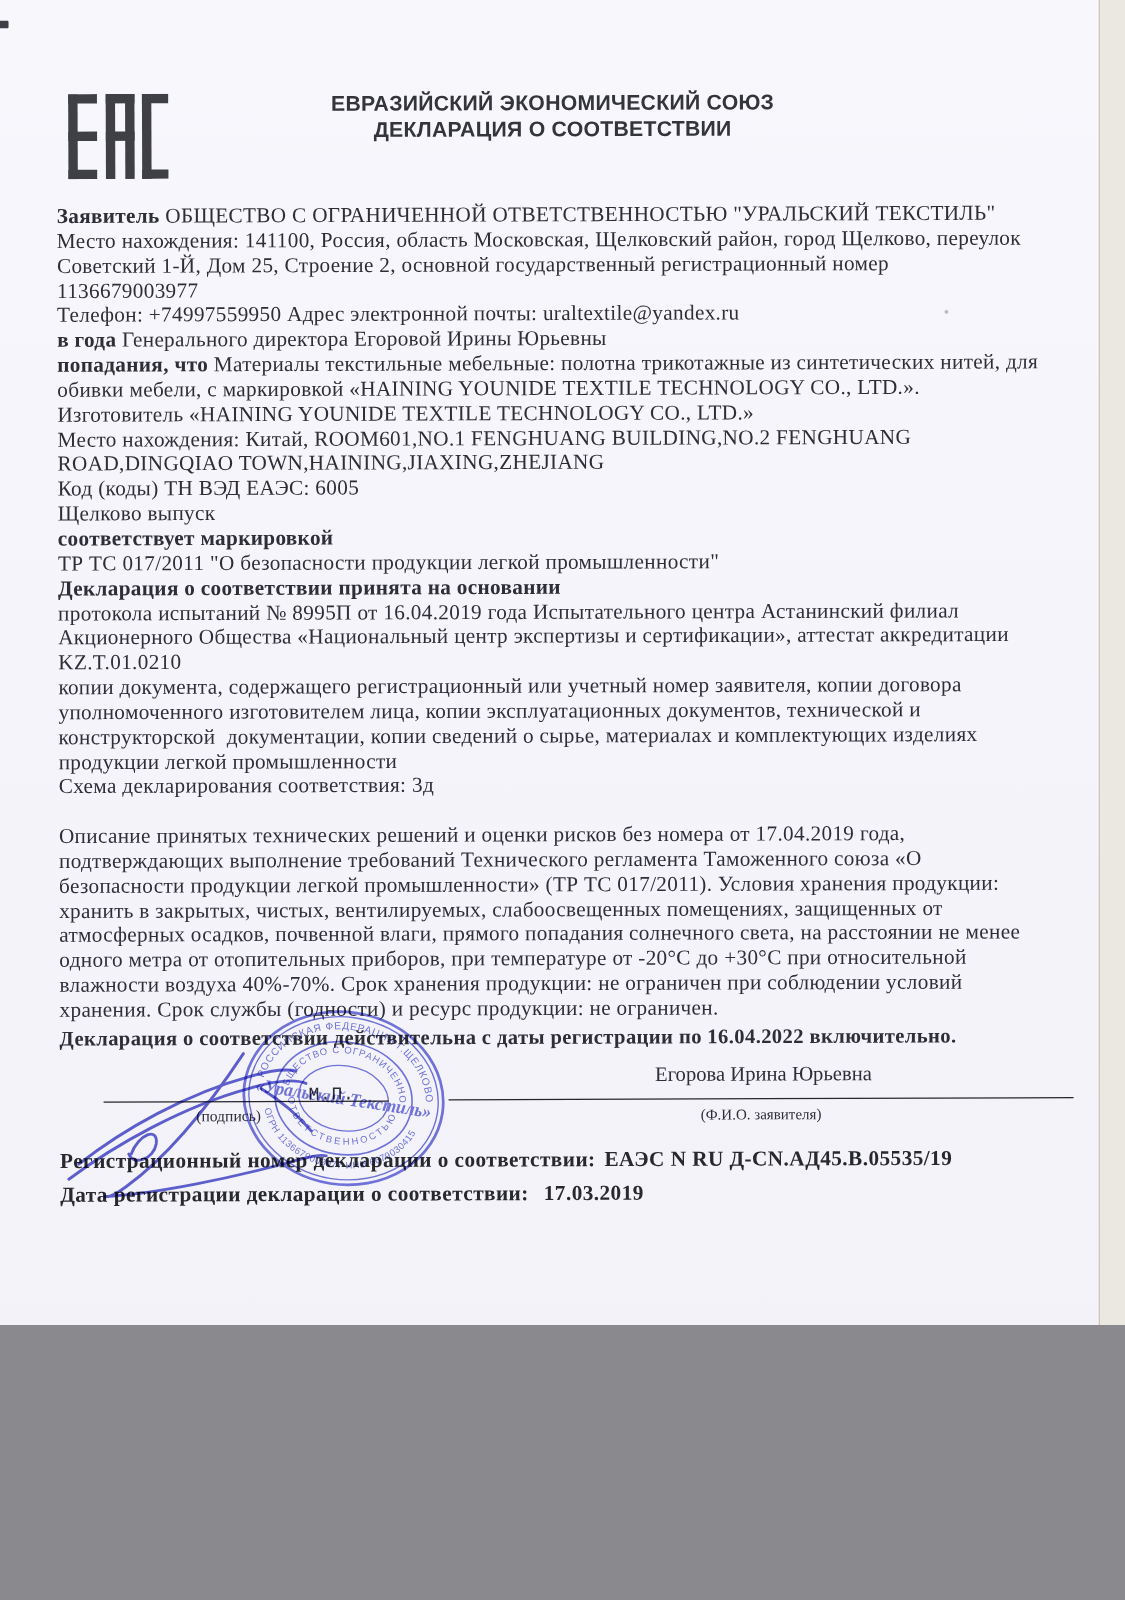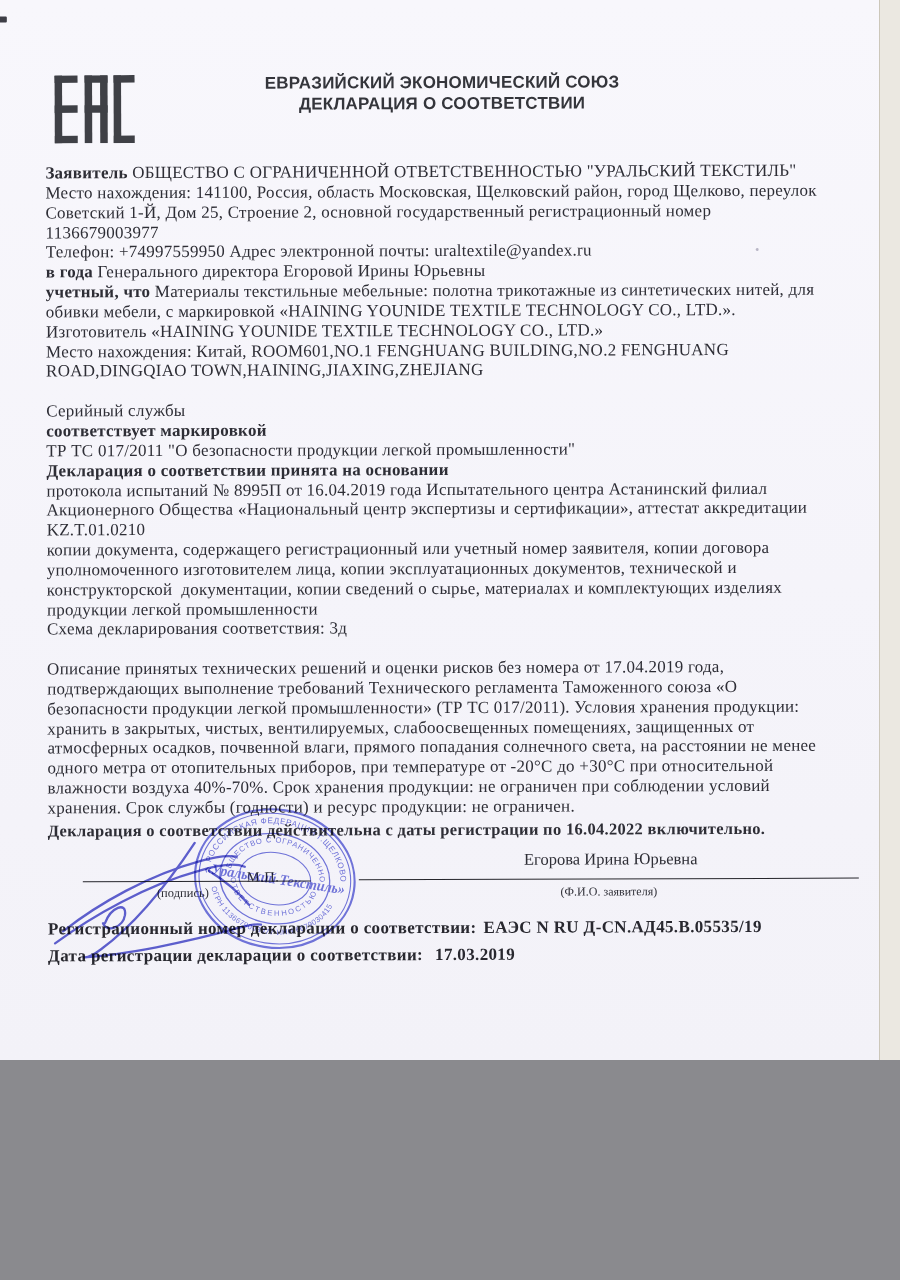--- a/index.html
+++ b/index.html
@@ -29,21 +29,21 @@
   .validity{position:absolute;left:47px;top:820px;font-weight:bold;font-size:16.5px;
             letter-spacing:.3px;white-space:pre;}
   
   .sig-line{position:absolute;height:0;border-top:1.6px solid #26262c;}
   .s1{left:82px;top:880px;width:228px;}
   .s2{left:358px;top:879px;width:500px;}
   .cap{position:absolute;font-size:12.5px;color:#2e2e36;}
   .sign-cap{left:122px;top:885px;width:120px;text-align:center;}
   .fio{position:absolute;left:430px;top:850px;width:360px;text-align:center;font-size:16.5px;}
   .fio-cap{left:448px;top:885px;width:320px;text-align:center;font-size:12px;}
-  .mp{position:absolute;left:246px;top:868px;font-size:14.5px;letter-spacing:.5px;}
+  .mp{position:absolute;left:246px;top:868px;font-size:14.5px;letter-spacing:.5px;font-family:Liberation Mono, monospace;}
   
   .reg{position:absolute;left:47px;font-weight:bold;font-size:17px;letter-spacing:.35px;white-space:pre;color:#28282f;}
   .r1{top:918px;} .r2{top:945px;}
   .reg .val{margin-left:7px;font-family:Liberation Serif, serif;}
   .r2 .val{margin-left:12px;}
   
   .autograph{position:absolute;left:48px;top:826px;width:270px;height:148px;
              mix-blend-mode:multiply;opacity:.92;}
   .stamp{position:absolute;left:181px;top:797px;width:186px;height:162px;
          mix-blend-mode:multiply;opacity:.85;}
@@ -78,27 +78,27 @@
       <div>ДЕКЛАРАЦИЯ О СООТВЕТСТВИИ</div>
     </div>
 
     <div class="body">
       <div class="bl"><b>Заявитель </b><span>ОБЩЕСТВО С ОГРАНИЧЕННОЙ ОТВЕТСТВЕННОСТЬЮ "УРАЛЬСКИЙ ТЕКСТИЛЬ"</span></div>
       <div class="bl"><b></b><span>Место нахождения: 141100, Россия, область Московская, Щелковский район, город Щелково, переулок</span></div>
       <div class="bl"><b></b><span>Советский 1-Й, Дом 25, Строение 2, основной государственный регистрационный номер</span></div>
       <div class="bl"><b></b><span>1136679003977</span></div>
       <div class="bl"><b></b><span>Телефон: +74997559950 Адрес электронной почты: uraltextile@yandex.ru</span></div>
       <div class="bl"><b>в года </b><span>Генерального директора Егоровой Ирины Юрьевны</span></div>
-      <div class="bl"><b>учетный, что </b><span>Материалы текстильные мебельные: полотна трикотажные из синтетических нитей, для</span></div>
+      <div class="bl"><b>попадания, что </b><span>Материалы текстильные мебельные: полотна трикотажные из синтетических нитей, для</span></div>
       <div class="bl"><b></b><span>обивки мебели, с маркировкой «HAINING YOUNIDE TEXTILE TECHNOLOGY CO., LTD.».</span></div>
       <div class="bl"><b></b><span>Изготовитель «HAINING YOUNIDE TEXTILE TECHNOLOGY CO., LTD.»</span></div>
       <div class="bl"><b></b><span>Место нахождения: Китай, ROOM601,NO.1 FENGHUANG BUILDING,NO.2 FENGHUANG</span></div>
       <div class="bl"><b></b><span>ROAD,DINGQIAO TOWN,HAINING,JIAXING,ZHEJIANG</span></div>
-      <div class="bl"><b></b></div>
-      <div class="bl"><b></b><span>Серийный службы</span></div>
+      <div class="bl"><b></b><span>Код (коды) ТН ВЭД ЕАЭС: 6005</span></div>
+      <div class="bl"><b></b><span>Щелково выпуск</span></div>
       <div class="bl"><b>соответствует маркировкой</b><span></span></div>
       <div class="bl"><b></b><span>ТР ТС 017/2011 "О безопасности продукции легкой промышленности"</span></div>
       <div class="bl"><b>Декларация о соответствии принята на основании</b><span></span></div>
       <div class="bl"><b></b><span>протокола испытаний № 8995П от 16.04.2019 года Испытательного центра Астанинский филиал</span></div>
       <div class="bl"><b></b><span>Акционерного Общества «Национальный центр экспертизы и сертификации», аттестат аккредитации</span></div>
       <div class="bl"><b></b><span>KZ.T.01.0210</span></div>
       <div class="bl"><b></b><span>копии документа, содержащего регистрационный или учетный номер заявителя, копии договора</span></div>
       <div class="bl"><b></b><span>уполномоченного изготовителем лица, копии эксплуатационных документов, технической и</span></div>
       <div class="bl"><b></b><span>конструкторской  документации, копии сведений о сырье, материалах и комплектующих изделиях</span></div>
       <div class="bl"><b></b><span>продукции легкой промышленности</span></div>

